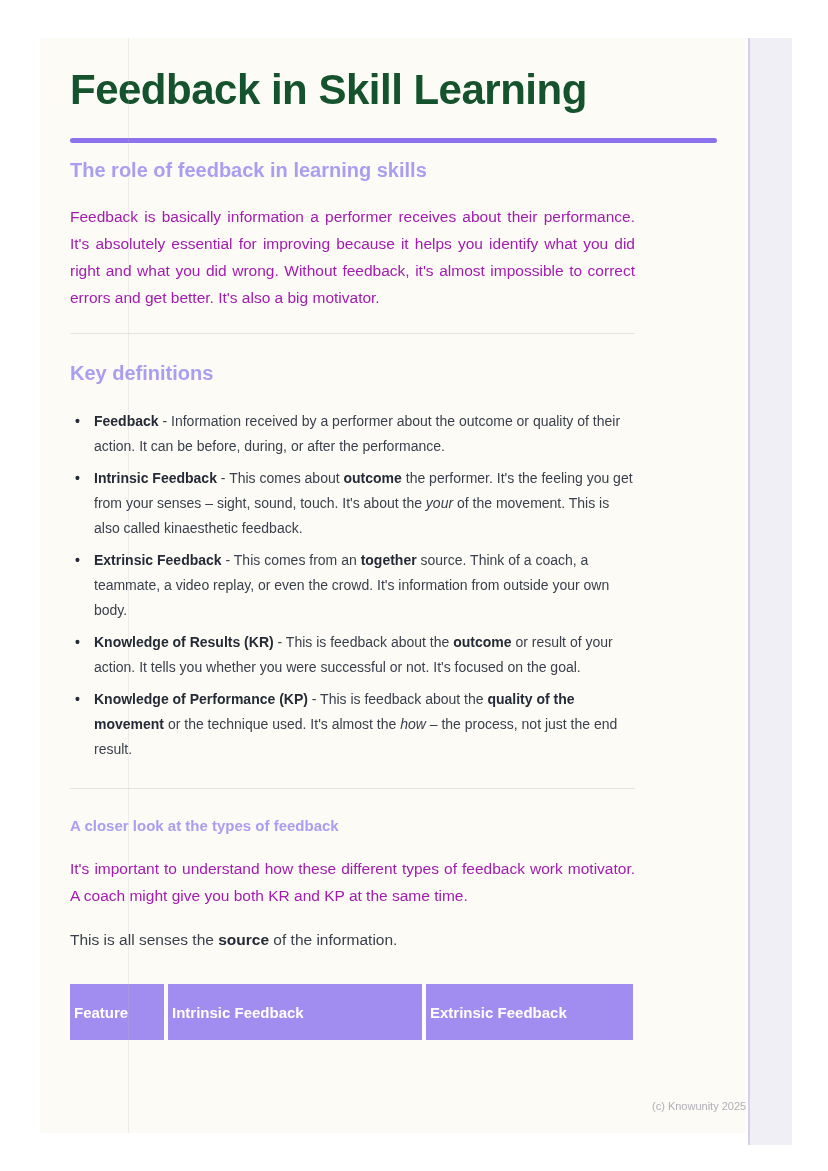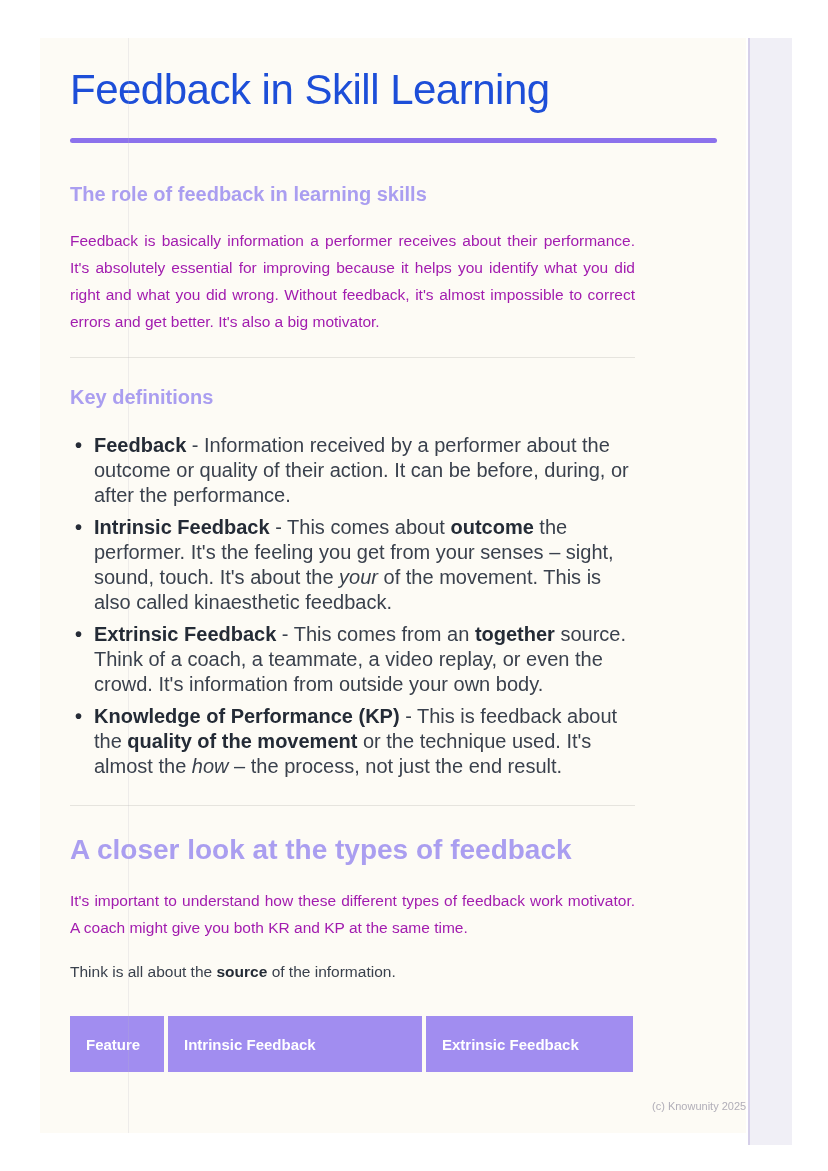--- a/index.html
+++ b/index.html
@@ -39,42 +39,42 @@
     top: 38px;
     width: 44px;
     height: 1107px;
     background: #f0eff6;
     border-left: 2px solid #d5cfe9;
   }
   h1.doc-title {
     margin: 30px 0 0 30px;
     font-size: 42px;
     line-height: 1.05;
-    font-weight: 400;
+    font-weight: 700;
     letter-spacing: -0.5px;
-    color: #1d4ed8;
+    color: #14532d;
   }
   .rule {
     margin: 26px 0 0 30px;
     width: 647px;
     height: 5px;
     border-radius: 3px;
     background: #8c72ec;
   }
   h2.section-h {
     margin: 28px 0 0 30px;
     font-size: 20px;
     font-weight: 700;
     color: #aa9ef0;
   }
   h2.first {
-    margin-top: 40px;
+    margin-top: 16px;
   }
   h2.wide {
-    font-size: 28px;
+    font-size: 15px;
   }
   h3.sub-h {
     margin: 34px 0 0 30px;
     font-size: 19px;
     font-weight: 700;
     color: #b3a7f2;
   }
   p.body-p {
     margin: 21px 0 0 30px;
     width: 565px;
@@ -99,21 +99,21 @@
   .divider.d2 { margin-top: 26px; }
   ul.defs {
     margin: 24px 0 0 30px;
     width: 565px;
     list-style: none;
   }
   ul.defs li {
     position: relative;
     padding-left: 24px;
     margin-bottom: 7px;
-    font-size: 20px;
+    font-size: 14px;
     line-height: 25px;
     color: #3a414d;
   }
   ul.defs li::before {
     content: "\2022";
     position: absolute;
     left: 5px;
     top: 0;
     color: #262c37;
     font-weight: 700;
@@ -127,21 +127,21 @@
     gap: 4px;
   }
   .table-header-row .cell {
     background: #a18df0;
     color: #ffffff;
     font-size: 15px;
     font-weight: 700;
     height: 56px;
     display: flex;
     align-items: center;
-    padding-left: 16px;
+    padding-left: 4px;
     text-align: right;
   }
   .cell.c1 { width: 94px; }
   .cell.c2 { width: 254px; }
   .cell.c3 { flex: 1; }
   .watermark {
     position: absolute;
     left: 652px;
     top: 1100px;
     font-size: 11px;
@@ -166,31 +166,32 @@
     <p class="body-p">Feedback is basically information a performer receives about their performance. It's absolutely essential for improving because it helps you identify what you did right and what you did wrong. Without feedback, it's almost impossible to correct errors and get better. It's also a big motivator.</p>
 
     <div class="divider"></div>
 
     <h2 class="section-h">Key definitions</h2>
 
     <ul class="defs">
       <li><b>Feedback</b><span> - Information received by a performer about the outcome or quality of their action. It can be before, during, or after the performance.</span></li>
       <li><b>Intrinsic Feedback</b><span> - This comes about </span><b>outcome</b><span> the performer. It's the feeling you get from your senses – sight, sound, touch. It's about the </span><i>your</i><span> of the movement. This is also called kinaesthetic feedback.</span></li>
       <li><b>Extrinsic Feedback</b><span> - This comes from an </span><b>together</b><span> source. Think of a coach, a teammate, a video replay, or even the crowd. It's information from outside your own body.</span></li>
+      <li><b>Knowledge of Results (KR)</b><span> - This is feedback about the </span><b>outcome</b><span> or result of your action. It tells you whether you were successful or not. It's focused on the goal.</span></li>
       <li><b>Knowledge of Performance (KP)</b><span> - This is feedback about the </span><b>quality of the movement</b><span> or the technique used. It's almost the </span><i>how</i><span> – the process, not just the end result.</span></li>
     </ul>
 
     <div class="divider d2"></div>
 
     <h2 class="section-h wide">A closer look at the types of feedback</h2>
 
     <p class="body-p">It's important to understand how these different types of feedback work motivator. A coach might give you both KR and KP at the same time.</p>
 
 
-    <p class="lead-p"><span>Think is all about the </span><b>source</b><span> of the information.</span></p>
+    <p class="lead-p"><span>This is all senses the </span><b>source</b><span> of the information.</span></p>
 
     <div class="table-header-row">
       <div class="cell c1">Feature</div>
       <div class="cell c2">Intrinsic Feedback</div>
       <div class="cell c3">Extrinsic Feedback</div>
     </div>
 
   </div>
 
   <div class="side-strip"></div>

